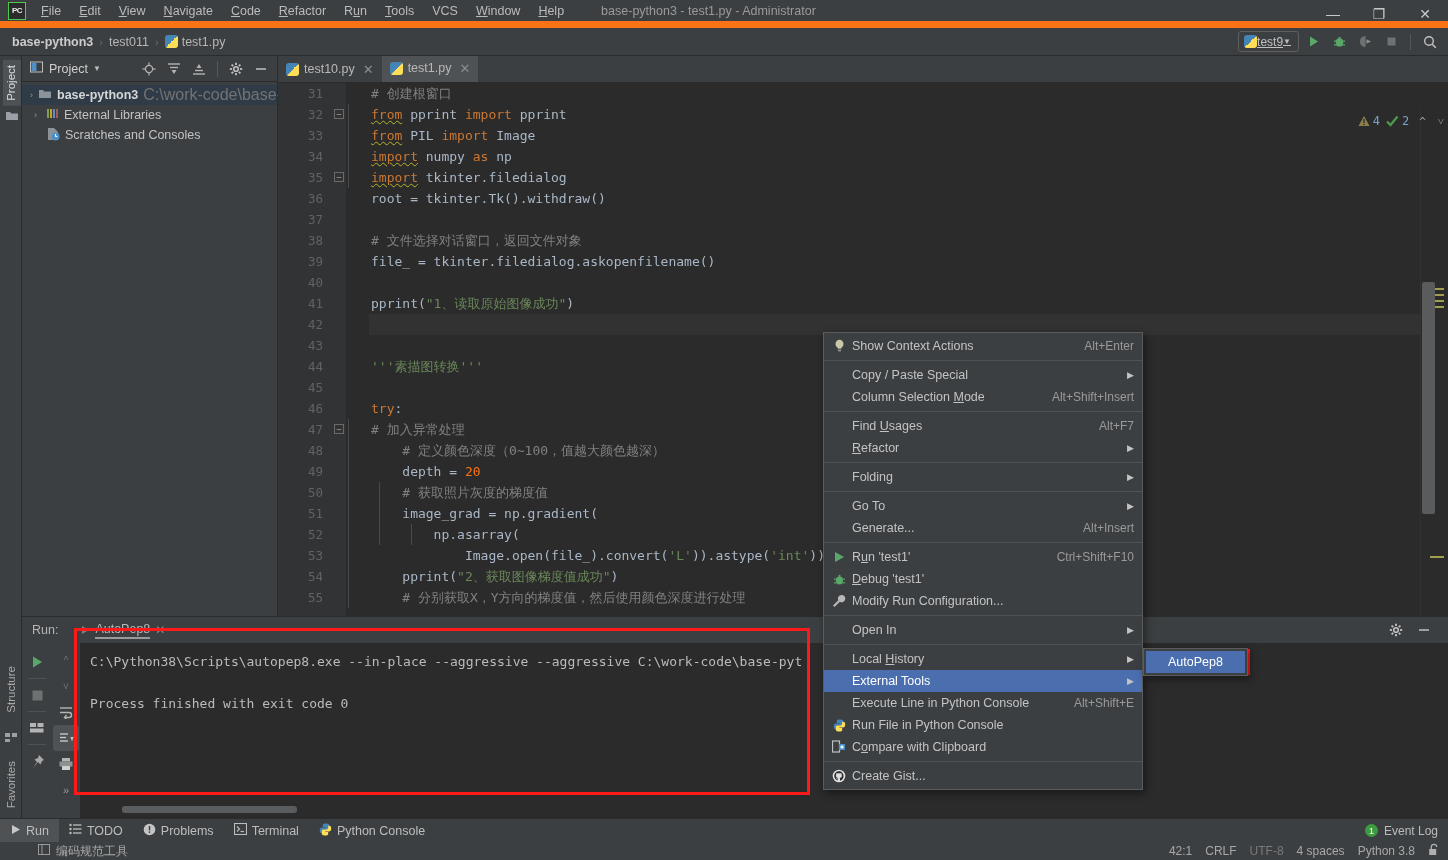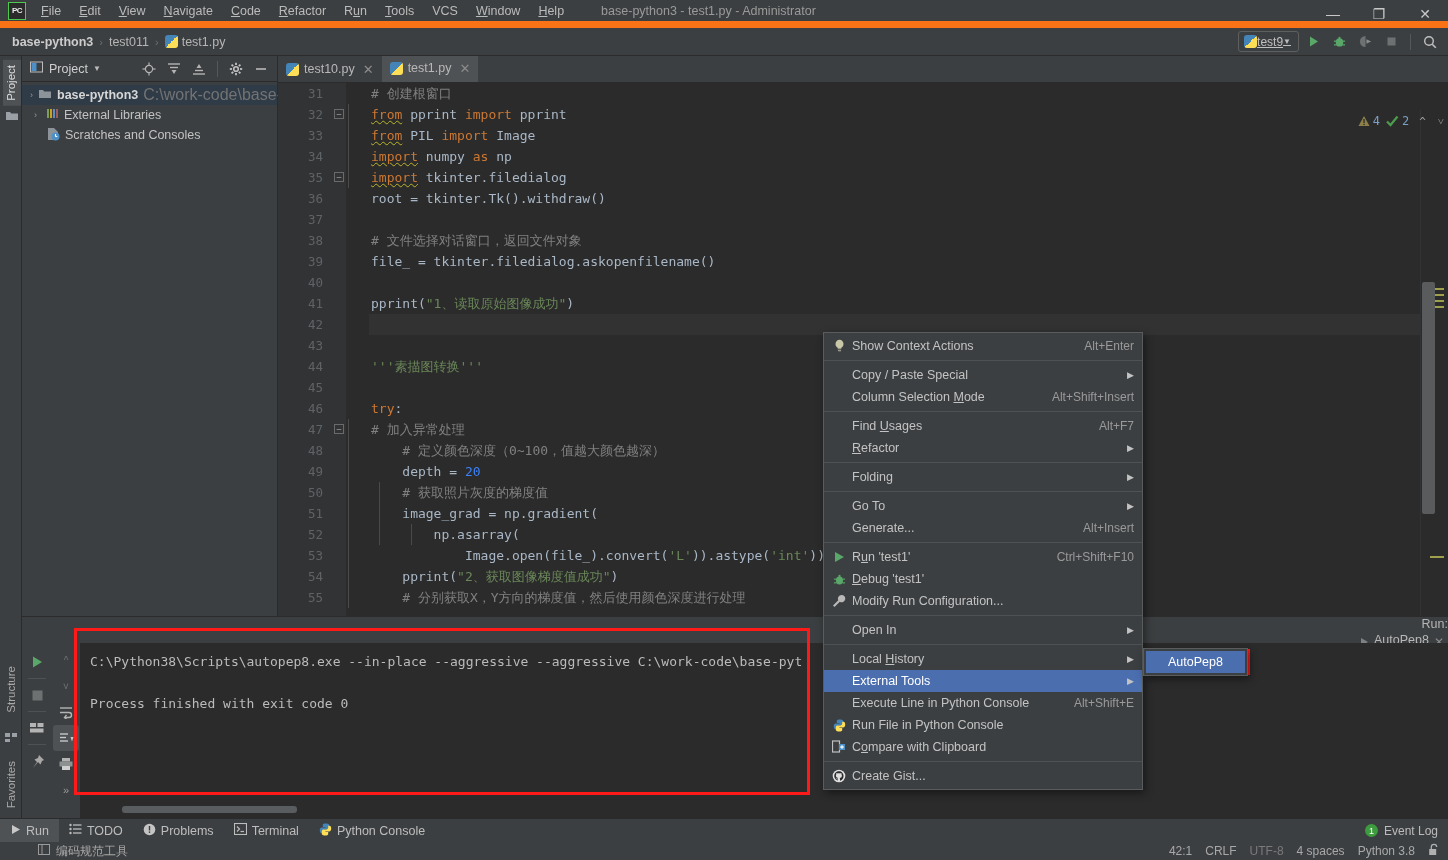--- a/index.html
+++ b/index.html
@@ -145,21 +145,21 @@
   .codelines { position: absolute; left: 68px; top: 0; right: 0; }
   .cline {
     height: 21px; line-height: 21px; white-space: pre; padding-left: 2px;
     color: #a9b7c6;
     margin-left: 23px;
   }
   .cline.cur { background: #323232; }
   .kw { color: #cc7832; }
   .cmt { color: #808080; }
   .str { color: #6a8759; }
-  .num { color: #3b82f6; }
+  .num { color: #f97316; }
   .squig {
     text-decoration: underline; text-decoration-color: #bbb529;
     text-decoration-style: wavy; text-decoration-thickness: 1px;
   }
   .fold-marker {
     position: absolute; left: 56px; width: 10px; height: 10px;
     border: 1px solid #6a6a6a; color: #9a9a9a; font-size: 9px;
     line-height: 8px; text-align: center; background: #313335;
   }
   .indent-guide { position: absolute; width: 1px; background: #4a4a4a; }
@@ -178,21 +178,21 @@
   .scroll-thumb {
     position: absolute; right: 13px; width: 13px; background: #595b5d; border-radius: 2px;
   }
 
   
   .runpanel {
     position: absolute; left: 22px; top: 616px; width: 1426px; height: 202px;
     background: #3c3f41; border-top: 1px solid #2b2b2b;
   }
   .run-header {
-    height: 26px; display: flex; align-items: flex-end; flex-direction: column;
+    height: 26px; display: flex; align-items: center;
   }
   .run-label { font-size: 12.5px; color: #b5b5b5; margin-left: 10px; }
   .run-tab {
     display: flex; align-items: center; gap: 5px; margin-left: 18px;
     font-size: 12.5px; color: #b8b8b8; padding: 2px 4px;
   }
   .run-tab .u { border-bottom: 2px solid #9a9a9a; padding-bottom: 1px; }
   .runcontent {
     position: absolute; left: 0; top: 26px; width: 1426px; height: 176px;
     display: flex;

